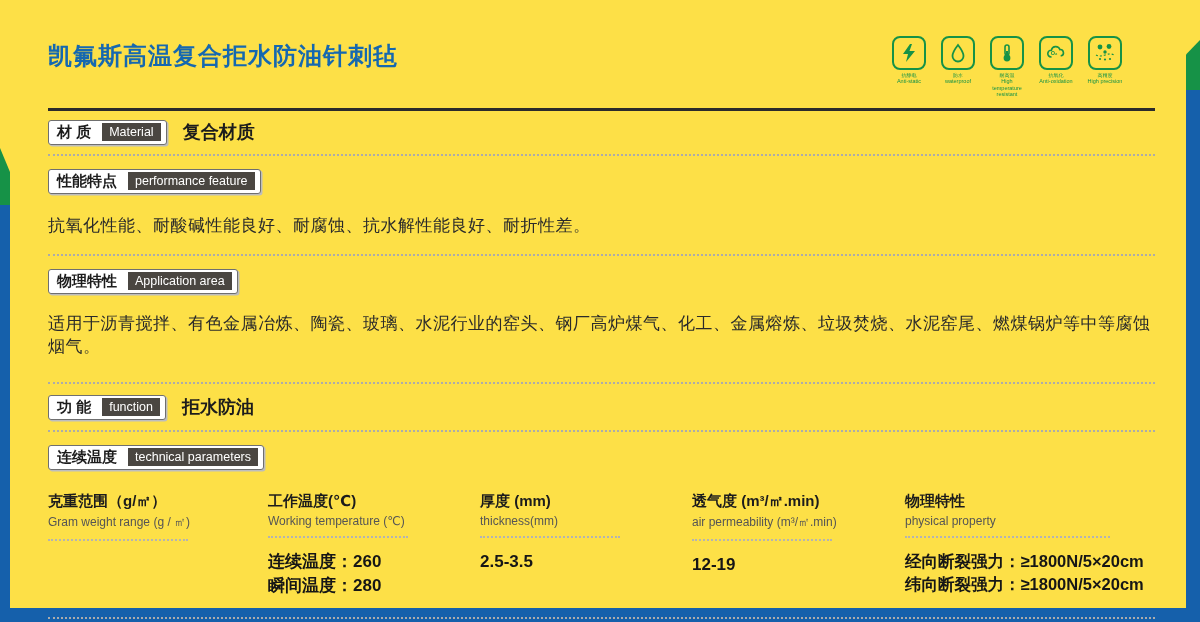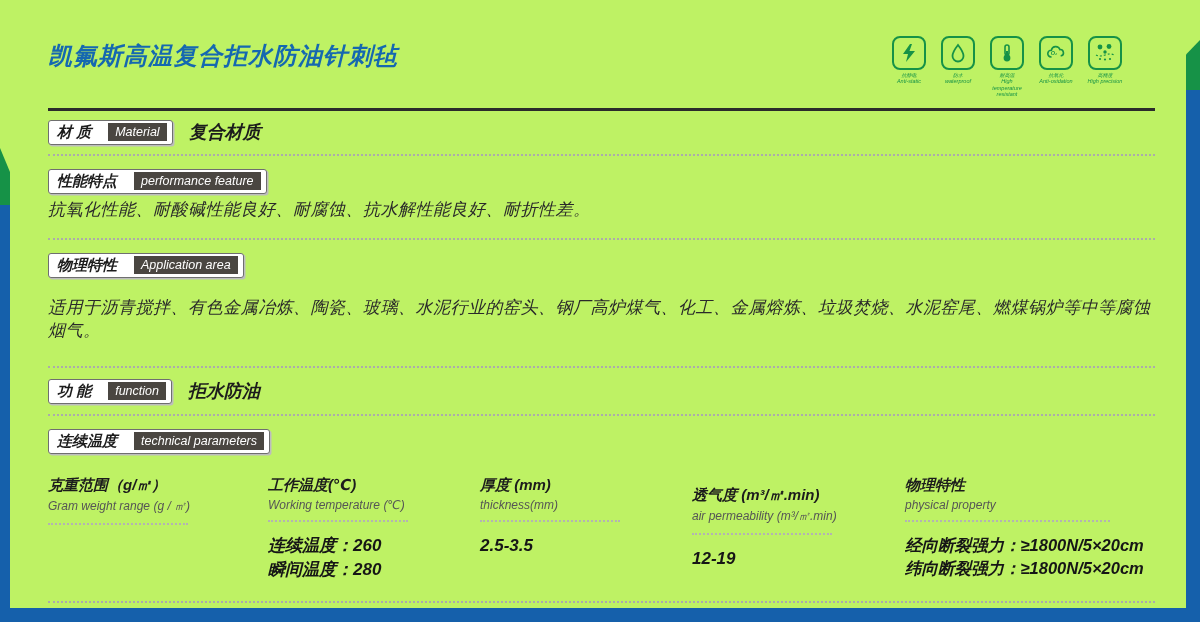--- a/index.html
+++ b/index.html
@@ -1,18 +1,18 @@
 <!DOCTYPE html>
 <html><head>
 <meta charset="utf-8">
 <style>
   * { margin:0; padding:0; box-sizing:border-box; }
   html,body { width:1200px; height:622px; }
   body { font-family:"Liberation Sans","DejaVu Sans",sans-serif; background:#ffffff; color:#1f1f1f; }
-  .page { position:relative; width:1200px; height:622px; background:#bef264; overflow:hidden;font-style:italic; }
+  .page { position:relative; width:1200px; height:622px; background:#fde047; overflow:hidden; }
 
   
   .band-left   { position:absolute; left:0; top:205px; width:10px; height:417px; background:#1560ab; }
   .wedge-left  { position:absolute; left:0; top:148px; width:10px; height:60px; background:#169247;
                  clip-path:polygon(0 0,100% 40%,100% 100%,0 100%); }
   .band-right  { position:absolute; right:0; top:90px; width:14px; height:532px; background:#1560ab; }
   .wedge-right { position:absolute; right:0; top:40px; width:14px; height:52px; background:#169247;
                  clip-path:polygon(100% 0,100% 100%,0 100%,0 28%); }
   .band-bottom { position:absolute; left:0; bottom:0; width:1200px; height:14px; background:#1560ab; }
 
@@ -24,41 +24,41 @@
   .badge-strip { display:flex; gap:9px; margin-top:-4px; margin-right:30px; }
   .cert { width:40px; display:flex; flex-direction:column; align-items:center; }
   .cert-frame { width:34px; height:34px; border:2px solid #169247; border-radius:8px;
                 display:flex; align-items:center; justify-content:center; }
   .cert-zh { font-size:5px; color:#169247; margin-top:2px; white-space:nowrap; }
   .cert-en { font-size:5.5px; color:#169247; text-align:center; line-height:1.2; white-space:pre-line; }
 
   .rule { border-top:3px solid #2b2b2b; margin-top:10px; }
 
   
-  .sec-label { display:inline-flex; align-items:center; gap:17px; border:1px solid #6f6f6f;
+  .sec-label { display:inline-flex; align-items:center; gap:11px; border:1px solid #6f6f6f;
                border-radius:3px; padding:2px 5px 2px 8px; background:#fff;
                box-shadow:1.5px 1.5px 0 0 #bdbdbd; }
   .sec-zh { font-size:15px; font-weight:bold; color:#1c1c1c; }
   .sec-en { background:#4a4641; color:#fff; font-size:12.5px; padding:1px 7px; line-height:16px; }
 
   .inline-sec { display:flex; align-items:center; gap:16px; }
   .sec-value { font-size:18px; font-weight:bold; color:#1c1c1c; }
 
   .dotsep { border-top:2px dotted #ababab; }
   .body-text { font-size:17px; color:#2a2a2a; letter-spacing:0.5px; }
 
   
   .param-row { display:flex; margin-top:22px; }
   .param-col { display:flex; flex-direction:column; }
   .p-zh { font-size:15px; font-weight:bold; color:#1c1c1c; }
   .p-en { font-size:12px; color:#555; margin-top:3px; }
   .p-dots { border-top:2px dotted #b3b3b3; width:140px; margin-top:8px; }
   .p-vals { margin-top:12px; font-size:17px; font-weight:bold; color:#161616; line-height:1.4; }
   .col-w1 { width:220px; } .col-w2 { width:212px; } .col-w3 { width:212px; }
-  .col-w4 { width:213px;justify-content:center; } .col-w5 { width:250px; }
+  .col-w4 { width:213px; } .col-w5 { width:250px; }
   .col-w5 .p-dots { width:205px; }
   .col-w5 .p-vals { font-size:16.5px; white-space:nowrap; }
 </style>
 </head>
 <body>
 
 <div class="page">
 
   <div class="wedge-left"></div>
   <div class="band-left"></div>
@@ -140,21 +140,21 @@
       <span class="sec-value">复合材质</span>
     </div>
 
     <div class="dotsep" style="margin-top:9px;"></div>
 
     <div style="margin-top:13px;">
       <span class="sec-label">
         <span class="sec-zh">性能特点</span>
         <span class="sec-en">performance feature</span>
       </span>
-      <div class="body-text" style="margin-top:4px;">抗氧化性能、耐酸碱性能良好、耐腐蚀、抗水解性能良好、耐折性差。</div>
+      <div class="body-text" style="margin-top:20px;">抗氧化性能、耐酸碱性能良好、耐腐蚀、抗水解性能良好、耐折性差。</div>
     </div>
 
     <div class="dotsep" style="margin-top:17px;"></div>
 
     <div style="margin-top:13px;">
       <span class="sec-label">
         <span class="sec-zh">物理特性</span>
         <span class="sec-en">Application area</span>
       </span>
       <div class="body-text" style="margin-top:18px;">适用于沥青搅拌、有色金属冶炼、陶瓷、玻璃、水泥行业的窑头、钢厂高炉煤气、化工、金属熔炼、垃圾焚烧、水泥窑尾、燃煤锅炉等中等腐蚀烟气。</div>

